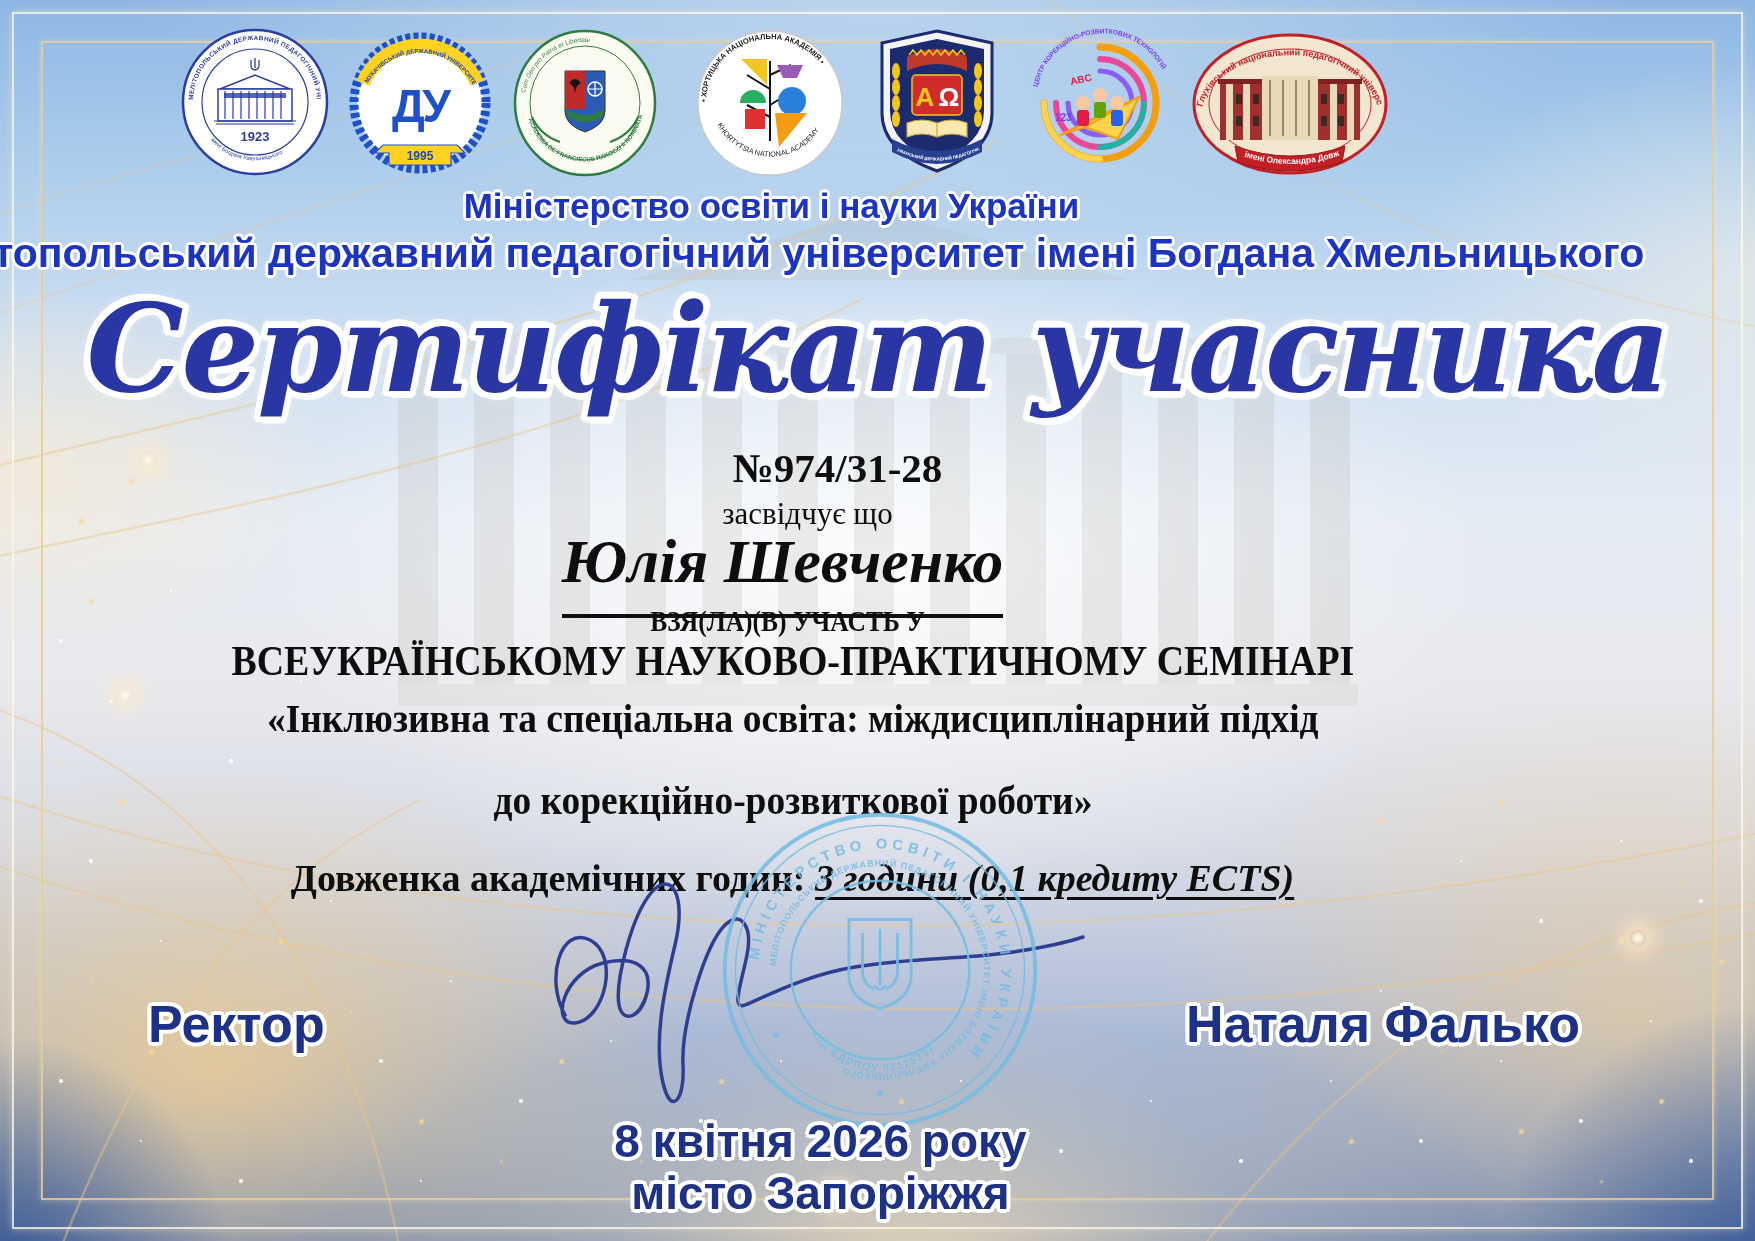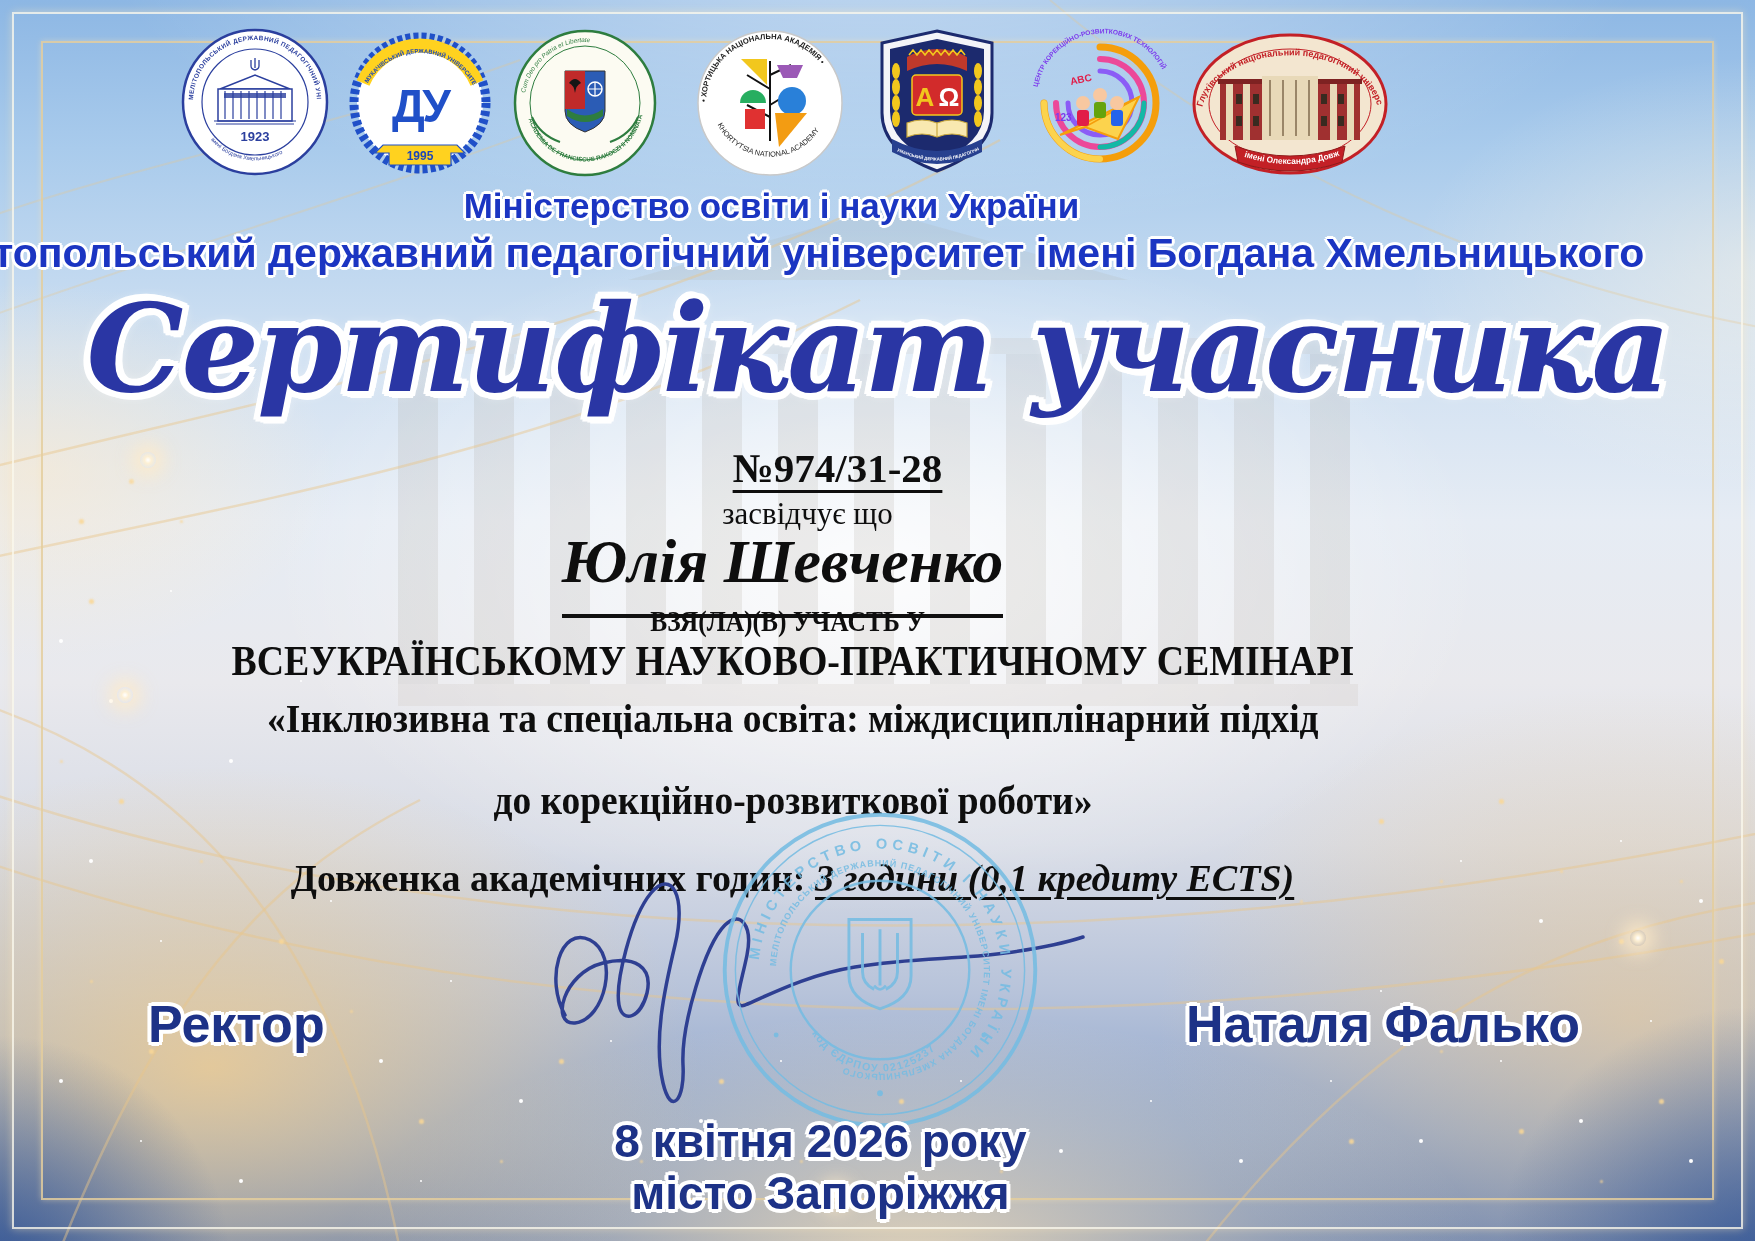--- a/index.html
+++ b/index.html
@@ -46,21 +46,21 @@
   .sansblue{font-family:"Liberation Sans",sans-serif;font-weight:bold;color:#1b35c2;
     text-shadow:-3px 0 0 #fff,3px 0 0 #fff,0 -3px 0 #fff,0 3px 0 #fff,-2px -2px 0 #fff,2px -2px 0 #fff,-2px 2px 0 #fff,2px 2px 0 #fff;}
   .navylabel{font-family:"Liberation Sans",sans-serif;font-weight:bold;color:#1d3287;
     text-shadow:-4px 0 0 #fff,4px 0 0 #fff,0 -4px 0 #fff,0 4px 0 #fff,-3px -3px 0 #fff,3px -3px 0 #fff,-3px 3px 0 #fff,3px 3px 0 #fff;margin-top:16px;}
   .title{font-family:"DejaVu Serif",serif;font-style:italic;font-weight:bold;font-size:122px;color:#2a36a4;letter-spacing:-2px;
     text-shadow:-6px 0 0 #fff,6px 0 0 #fff,0 -6px 0 #fff,0 6px 0 #fff,-5px -5px 0 #fff,5px -5px 0 #fff,-5px 5px 0 #fff,5px 5px 0 #fff,-7px 3px 0 #fff,7px -3px 0 #fff,3px 7px 0 #fff,-3px -7px 0 #fff,0 0 14px rgba(255,255,255,.95);}
   .serifblack{color:#0e0e0e;}
   .cx{display:inline-block;transform-origin:center;}
   .u{border-bottom:4px solid #101010;padding-bottom:19px;}
   .hours-val{font-style:italic;text-decoration:underline;text-decoration-thickness:3px;text-underline-offset:6px;}
-  .num{text-decoration:underline;text-decoration-thickness:3px;text-underline-offset:8px;}
+  .num{text-decoration-thickness:3px;text-underline-offset:8px;}
   svg text{font-family:"Liberation Sans",sans-serif;}
   .sealwrap{opacity:.88;}
 </style>
 </head>
 <body>
 
 <div class="cert">
 
   <div class="abs building"></div>
   <svg class="abs arcs" viewBox="0 0 1755 1241">

